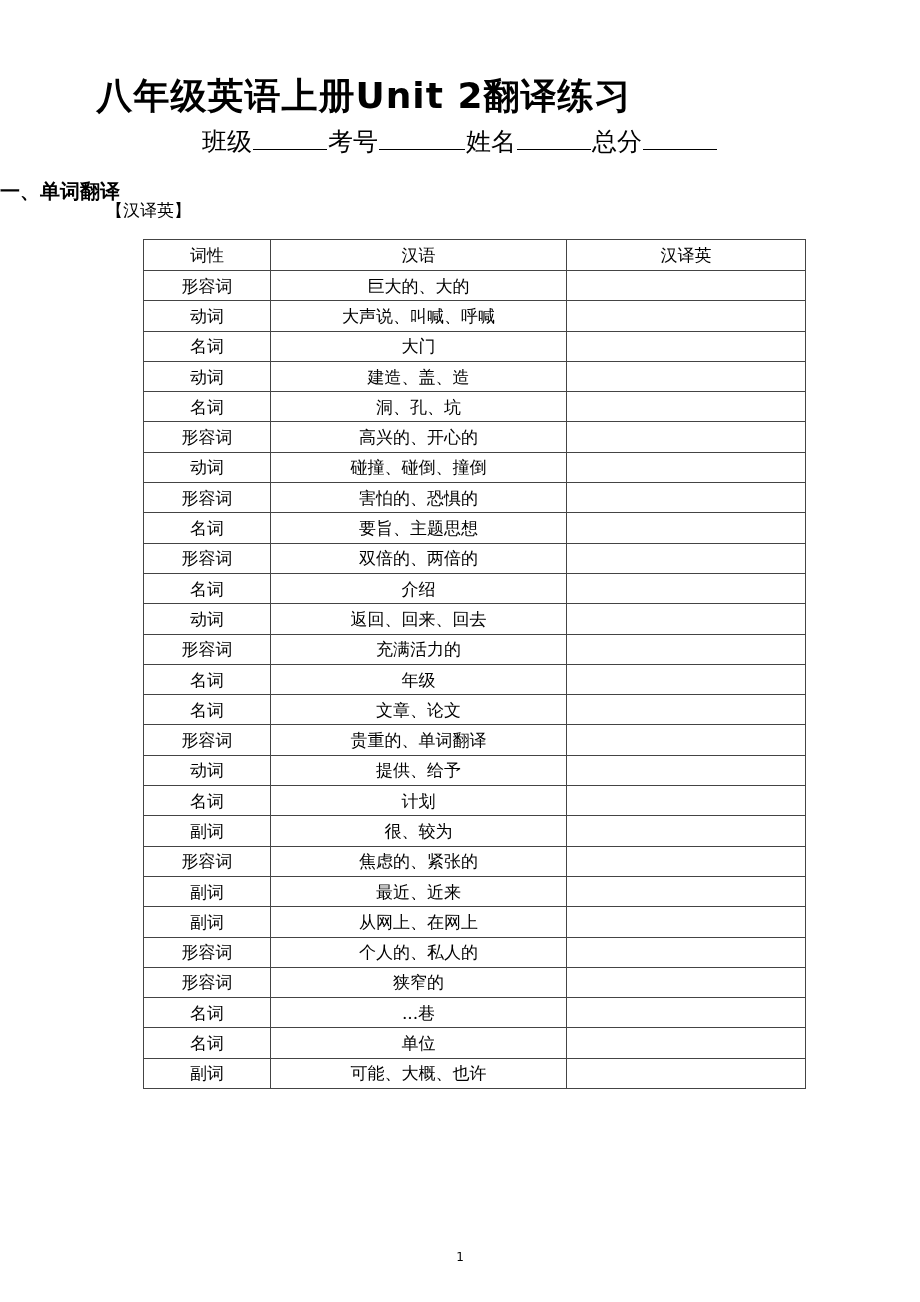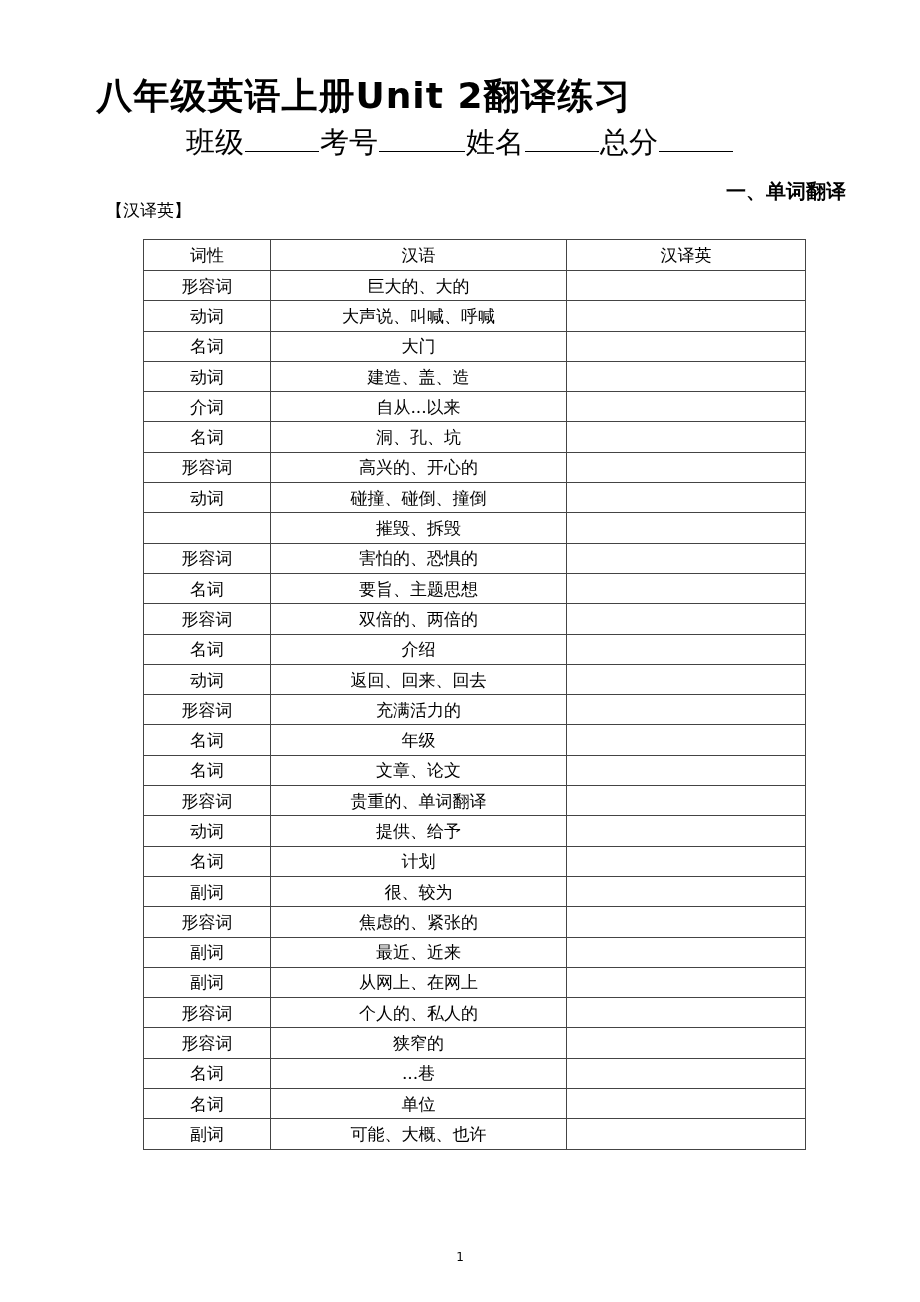--- a/index.html
+++ b/index.html
@@ -2,25 +2,25 @@
 <html><head>
 <meta charset="utf-8">
 <style>
   html, body { margin: 0; padding: 0; background: #ffffff; }
   body { width: 920px; height: 1302px; position: relative; overflow: hidden;
          font-family: "DejaVu Serif", "Liberation Serif", serif; color: #000; }
   .title { position: absolute; left: 0; width: 728px; top: 72px; text-align: center;
            font-family: "DejaVu Sans", "Liberation Sans", sans-serif; font-weight: bold;
            font-size: 36px; letter-spacing: 1px; line-height: 48px; }
   .info { position: absolute; left: 0; width: 920px; top: 124px; text-align: center;
-          font-family: "DejaVu Sans", "Liberation Sans", sans-serif; font-size: 29px; line-height: 36px; }
+          font-family: "DejaVu Sans", "Liberation Sans", sans-serif; font-size: 25px; line-height: 36px; }
   .info .blank { display: inline-block; border-bottom: 1.5px solid #000; height: 22px; vertical-align: baseline; margin: 0 1px; }
-  .section { position: absolute; left: 0; width: 834px; top: 176px; text-align: right;
+  .section { position: absolute; left: 0; width: 834px; top: 176px; text-align: left;
              font-family: "DejaVu Sans", "Liberation Sans", sans-serif; font-weight: bold;
-             font-size: 20px; line-height: 30px; margin-left: 12px; }
+             font-size: 20px; line-height: 30px; }
   .subhead { position: absolute; left: 106px; top: 198px; font-size: 17px; line-height: 24px; }
   table.vocab { position: absolute; left: 143px; top: 239px; width: 662px;
                 border-collapse: collapse; table-layout: fixed; }
   table.vocab td, table.vocab th { border: 1px solid #444; height: 29.3px; padding: 0;
                 text-align: center; vertical-align: middle; font-size: 17px; font-weight: normal;
                 line-height: 20px; }
   table.vocab th { font-family: "DejaVu Sans", "Liberation Sans", sans-serif; font-size: 17px; height: 30px; }
   table.vocab tr { border-bottom: 1px dotted #888; }
   col.c1 { width: 127px; } col.c2 { width: 296px; } col.c3 { width: 239px; }
   .answer { cursor: text; }
@@ -68,42 +68,32 @@
         <td>名词</td>
         <td>大门</td>
         <td class="answer"></td>
       </tr>
       <tr>
         <td>动词</td>
         <td>建造、盖、造</td>
         <td class="answer"></td>
       </tr>
       <tr>
-        <td>介词</td>
-        <td>自从...以来</td>
-        <td class="answer"></td>
-      </tr>
-      <tr>
         <td>名词</td>
         <td>洞、孔、坑</td>
         <td class="answer"></td>
       </tr>
       <tr>
         <td>形容词</td>
         <td>高兴的、开心的</td>
         <td class="answer"></td>
       </tr>
       <tr>
         <td>动词</td>
         <td>碰撞、碰倒、撞倒</td>
-        <td class="answer"></td>
-      </tr>
-      <tr>
-        <td></td>
-        <td>摧毁、拆毁</td>
         <td class="answer"></td>
       </tr>
       <tr>
         <td>形容词</td>
         <td>害怕的、恐惧的</td>
         <td class="answer"></td>
       </tr>
       <tr>
         <td>名词</td>
         <td>要旨、主题思想</td>

